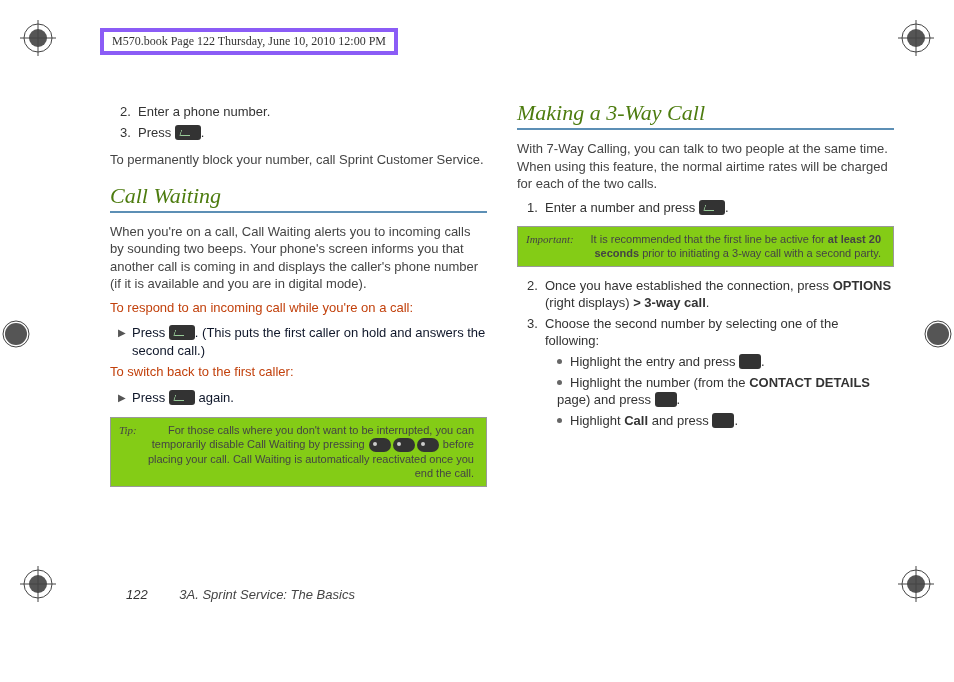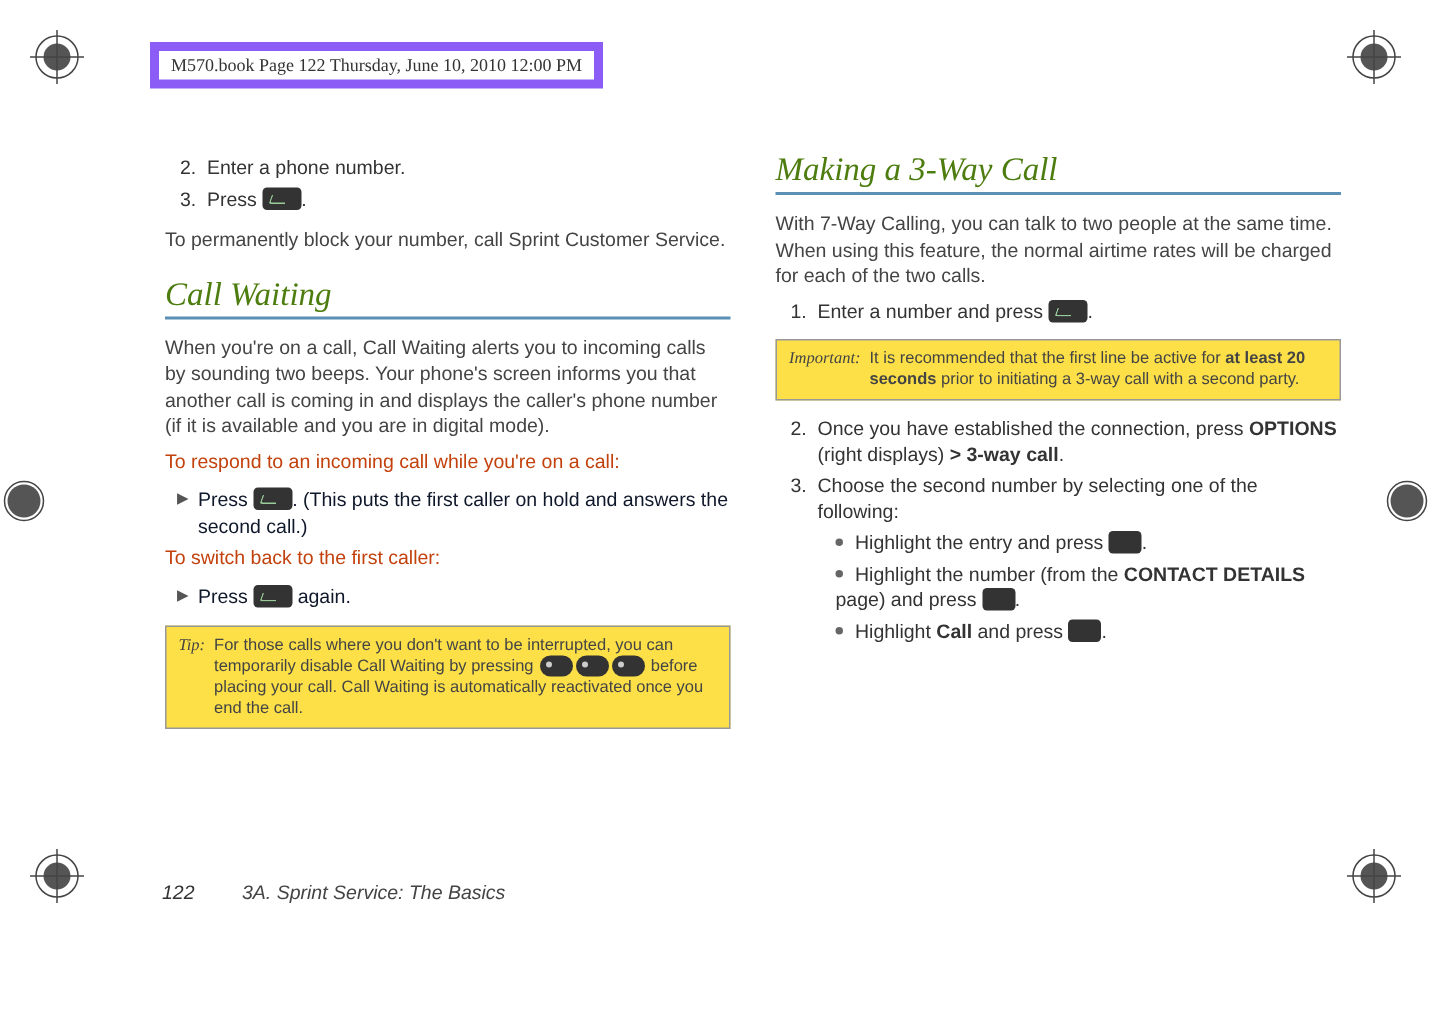--- a/index.html
+++ b/index.html
@@ -19,21 +19,21 @@
   .bigradial { position:absolute; width:36px; height:36px; }
   .bigradial.tl { top:20px; left:20px; }
   .bigradial.tr { top:20px; right:20px; }
   .bigradial.bl { bottom:80px; left:20px; }
   .bigradial.br { bottom:80px; right:20px; }
 
   .header-meta {
     position: absolute;
     top: 28px;
     left: 100px;
-    border: 6px solid #8b5cf6;
+    border: 4px solid #8b5cf6;
     padding: 2px 8px;
     font-size: 12px;
     font-family: "Times New Roman", serif;
   }
 
   .page {
     position: absolute;
     top: 100px;
     left: 110px;
     right: 60px;
@@ -126,26 +126,27 @@
     margin:0 1px;
     position:relative;
   }
   .minikey::after{
     content:"";
     position:absolute; left:4px; top:4px;
     width:4px;height:4px;border-radius:50%;background:#ccc;
   }
   .tipbox, .impbox {
     border:1px solid #999;
-    background:#fde047;
+    background:#84cc16;
     font-size:11px;
     line-height:1.3;
     color:#444;
     margin:10px 0;
     display:flex;
+    text-align:right;
   }
   .tipbox .lbl, .impbox .lbl {
     flex:0 0 auto;
     font-style:italic;
     font-family: Georgia, serif;
     padding:5px 4px 5px 8px;
     color:#444;
   }
   .tipbox .body, .impbox .body {
     padding:5px 12px 5px 2px;
@@ -167,21 +168,21 @@
   }
   .sub-sub .dot {
     display:inline-block; width:5px;height:5px;border-radius:50%;
     background:#666; margin-right:8px; vertical-align:middle;
     margin-top:-2px;
   }
   .gt { font-weight:bold; }
 
   .footer {
     position:absolute;
-    left: 108px;
+    left: 126px;
     bottom: 80px;
     font-size: 13px;
   }
   .footer .pg { font-style:italic; margin-right: 28px; }
   .footer .ch { font-style:italic; color:#444; }
 </style>
 </head>
 <body>
 
 <div class="bigradial tl"><svg viewBox="0 0 36 36">

